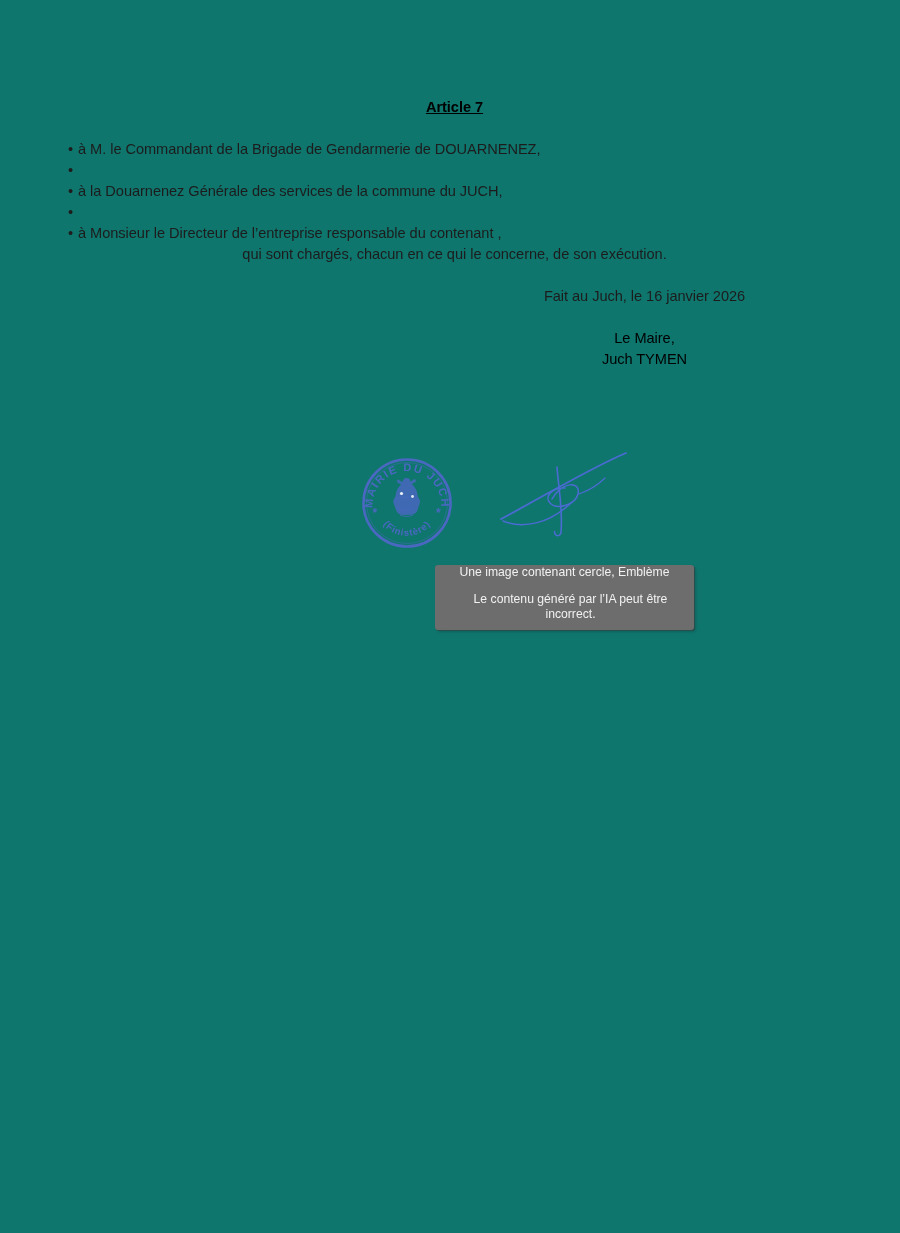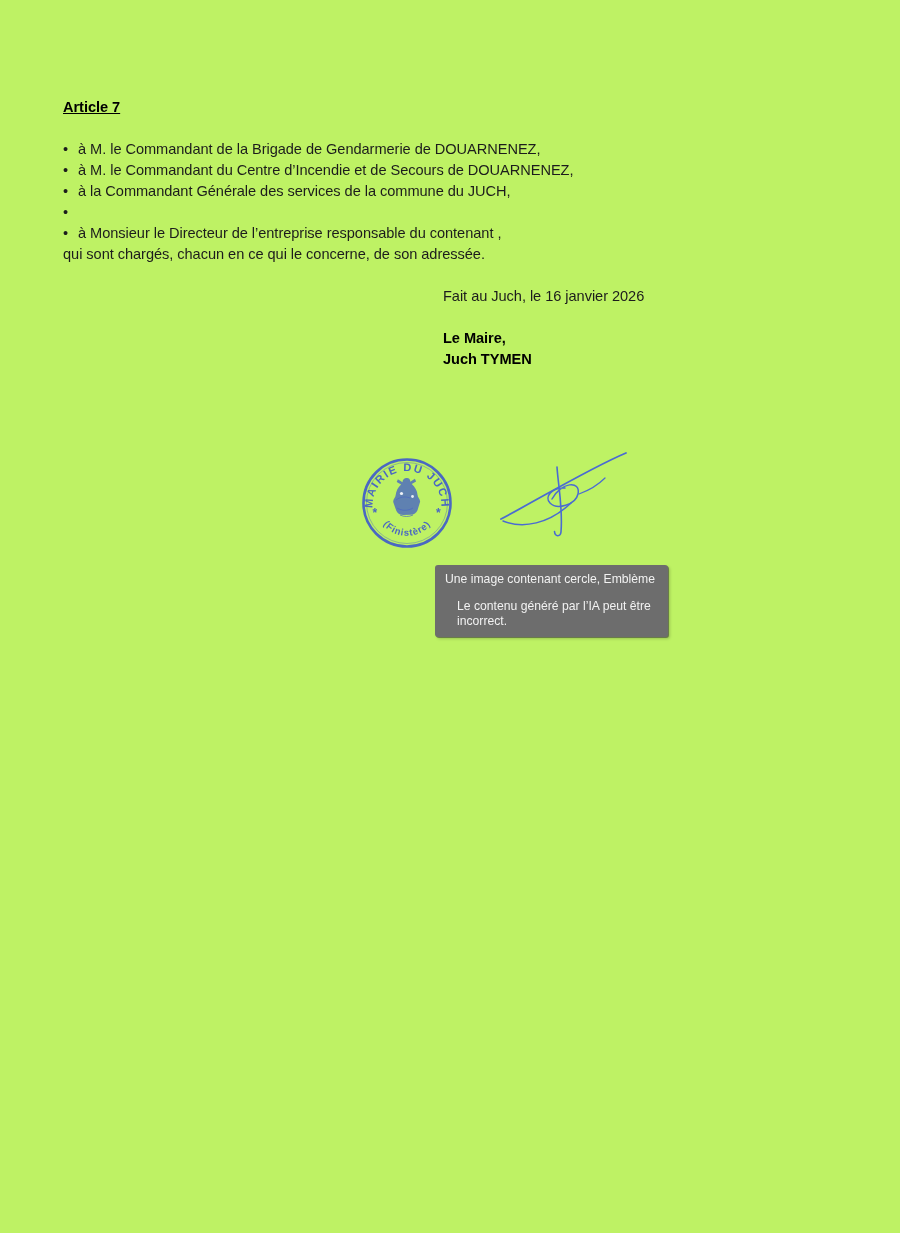--- a/index.html
+++ b/index.html
@@ -7,62 +7,63 @@
     --signature-blue:#4a6bd2;
     --tooltip-bg:#6d6d6d;
     --tooltip-text:#f2f2f2;
     --text-color:#1c1c1c;
   }
   *{margin:0;padding:0;box-sizing:border-box;}
   html,body{background:#ffffff;}
   .page{
     position:relative;
     width:900px;height:1233px;
-    background:#bef264;
+    background:#0f766e;
     font-family:"Liberation Sans","DejaVu Sans",sans-serif;
     color:var(--text-color);
     overflow:hidden;
+    text-align:center;
   }
   .doc{
     position:absolute;left:63px;top:97px;width:783px;
     font-size:14.6px;line-height:21px;
     letter-spacing:-0.05px;
   }
   .heading{
     font-weight:bold;color:#000;
     text-decoration:underline;
     font-size:14.6px;line-height:21px;
   }
   .spacer{height:21px;}
   .bullet-line{display:flex;}
   .bullet{width:15px;flex:0 0 15px;}
   .closing{margin-left:380px;}
-  .closing .bold{font-weight:bold;color:#000;}
+  .closing .bold{font-weight:normal;color:#000;}
   .image-area{position:absolute;left:350px;top:440px;width:290px;height:112px;}
   .stamp{position:absolute;left:10px;top:16px;width:94px;height:94px;}
   .signature{position:absolute;left:145px;top:2px;width:140px;height:100px;}
   .stamp text{
     font-family:"Liberation Sans","DejaVu Sans",sans-serif;
     font-weight:bold;
     fill:var(--stamp-blue);
   }
   .arc-top-text{font-size:11px;letter-spacing:1.6px;}
   .arc-bottom-text{font-size:9.5px;letter-spacing:0.8px;}
   .stamp-ring{fill:none;stroke:var(--stamp-blue);stroke-width:2.6;}
   .stamp-ring-inner{fill:none;stroke:var(--stamp-blue);stroke-width:0.8;opacity:0.55;}
   .emblem{fill:var(--stamp-blue);opacity:0.82;}
   .emblem-line{fill:none;stroke:var(--stamp-blue);stroke-width:1;opacity:0.7;}
   .star{font-size:12px;font-weight:bold;}
   .sig-stroke{fill:none;stroke:var(--signature-blue);stroke-linecap:round;}
   .tooltip{
-    position:absolute;left:435px;top:565px;width:233px;
+    position:absolute;left:435px;top:565px;width:259px;
     background:var(--tooltip-bg);
     color:var(--tooltip-text);
     border-radius:3px;
-    padding:7px 10px 8px 10px;
+    padding:0 10px 8px 10px;
     font-size:12.2px;line-height:15px;
     box-shadow:1px 1px 0 rgba(60,60,60,0.55), 2px 2px 3px rgba(0,0,0,0.18);
   }
   .tooltip p + p{margin-top:12px;margin-left:12px;}
 </style>
 </head>
 <body>
 
 <div class="page">
 
@@ -74,36 +75,35 @@
     <div class="spacer"></div>
 
 
     <div>
       <div class="bullet-line">
         <span class="bullet">•</span>
         <span>à M. le Commandant de la Brigade de Gendarmerie de DOUARNENEZ,</span>
       </div>
       <div class="bullet-line">
         <span class="bullet">•</span>
-        <span>à M. le Commandant du Centre d’Incendie et de Secours de DOUARNENEZ,</span>
       </div>
       <div class="bullet-line">
         <span class="bullet">•</span>
-        <span>à la Commandant Générale des services de la commune du JUCH,</span>
+        <span>à la Douarnenez Générale des services de la commune du JUCH,</span>
       </div>
       <div class="bullet-line">
         <span class="bullet">•</span>
       </div>
       <div class="bullet-line">
         <span class="bullet">•</span>
         <span>à Monsieur le Directeur de l’entreprise responsable du contenant ,</span>
       </div>
     </div>
 
-    <p>qui sont chargés, chacun en ce qui le concerne, de son adressée.</p>
+    <p>qui sont chargés, chacun en ce qui le concerne, de son exécution.</p>
 
     <div class="spacer"></div>
 
     <div class="closing">
       <p>Fait au Juch, le 16 janvier 2026</p>
       <div class="spacer"></div>
       <p class="bold">Le Maire,</p>
       <p class="bold">Juch TYMEN</p>
     </div>
   </div>

